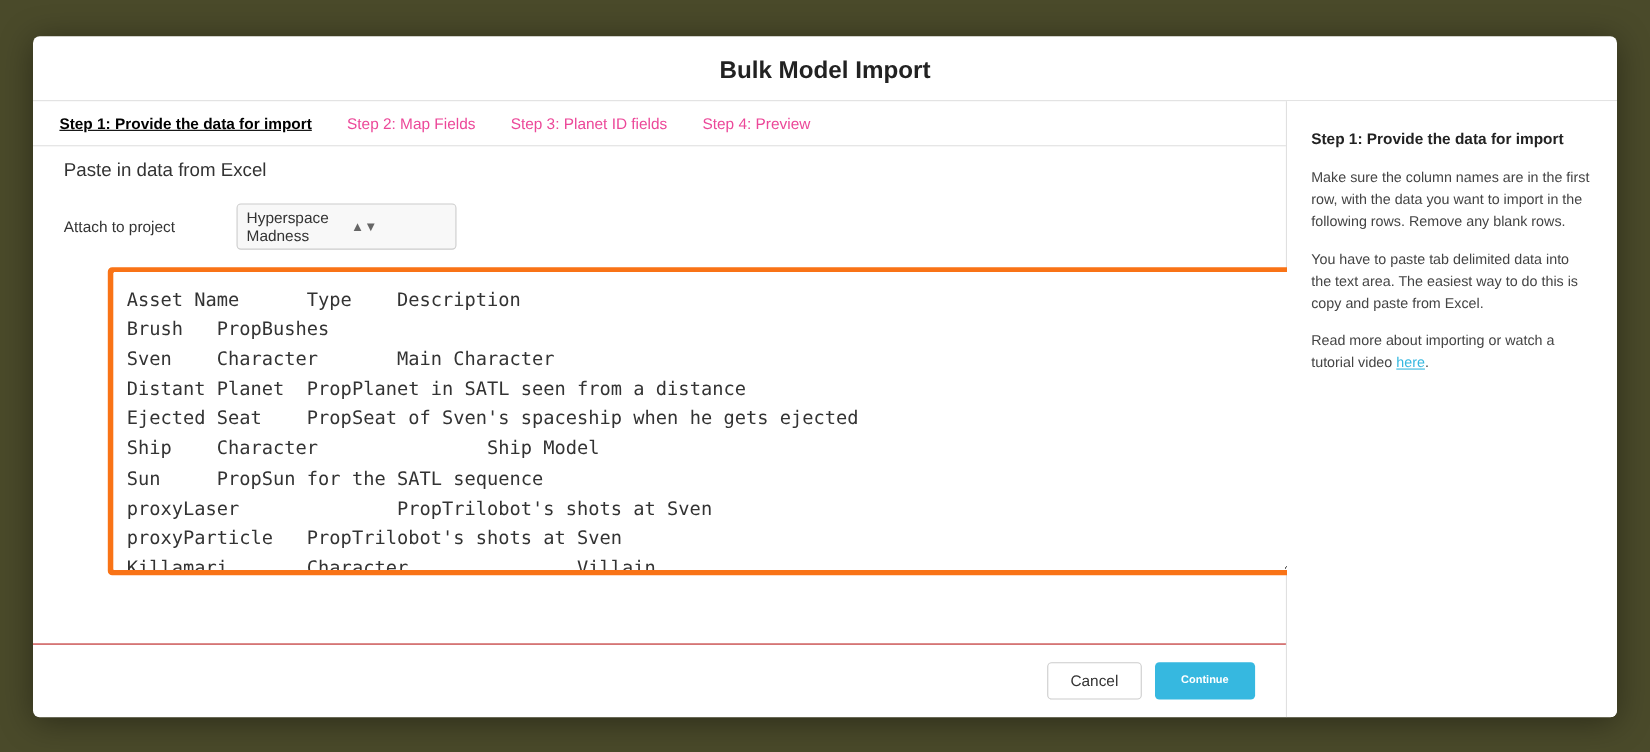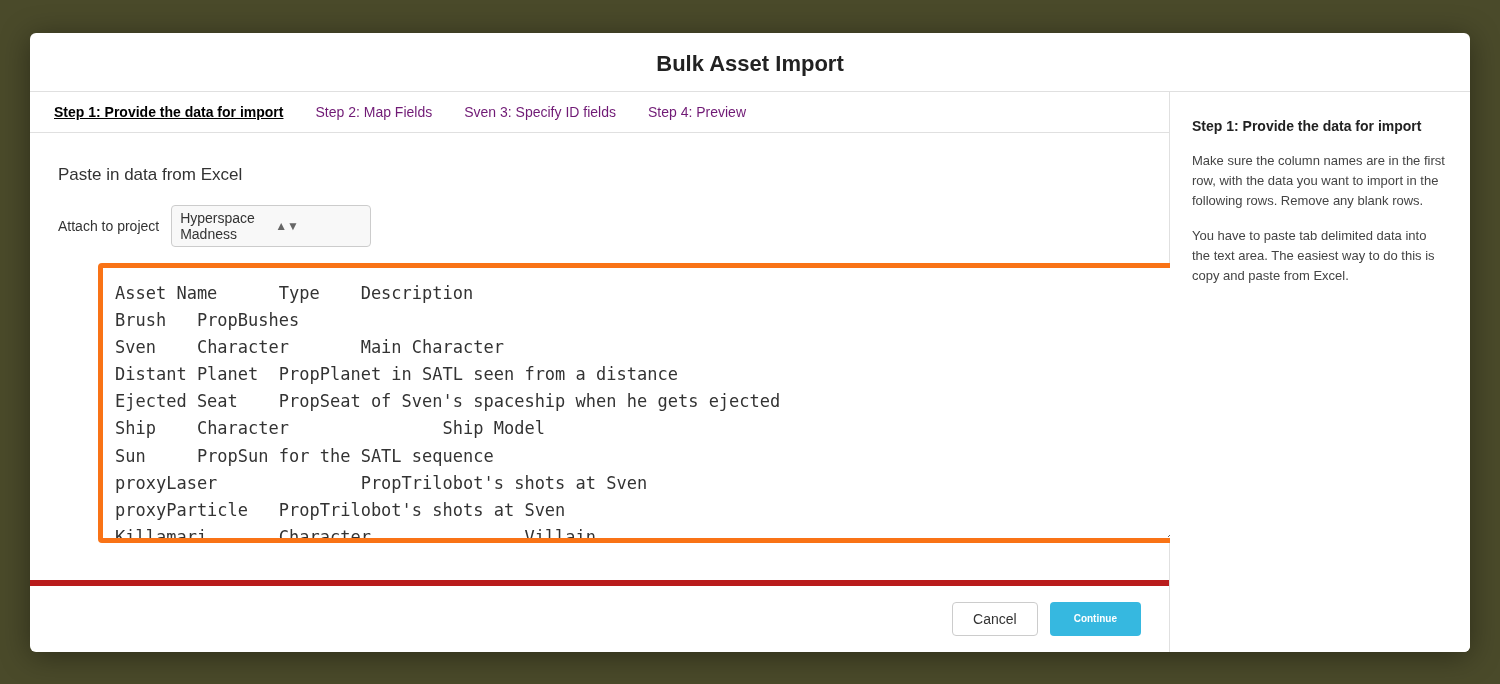--- a/index.html
+++ b/index.html
@@ -41,31 +41,31 @@
     }
     .steps-nav {
       display: flex;
       align-items: center;
       padding: 12px 24px;
       border-bottom: 1px solid #e0e0e0;
       gap: 32px;
     }
     .step-item {
       font-size: 14px;
-      color: #701a75;
+      color: #ec4899;
       cursor: pointer;
       white-space: nowrap;
     }
     .step-item.active {
       font-weight: 700;
       color: #000;
       text-decoration: underline;
     }
     .content-area {
-      padding: 32px 28px;
+      padding: 12px 28px;
       flex: 1;
     }
     .section-title {
       font-size: 17px;
       color: #333;
       margin-bottom: 20px;
     }
     .attach-row {
       display: flex;
       align-items: center;
@@ -81,20 +81,21 @@
       display: flex;
       align-items: center;
       border: 1px solid #ccc;
       border-radius: 4px;
       background: #f8f8f8;
       padding: 4px 8px;
       min-width: 200px;
       cursor: pointer;
       font-size: 14px;
       color: #333;
+      margin-left: 44px;
     }
     .project-select span {
       flex: 1;
     }
     .select-arrow {
       color: #666;
       font-size: 12px;
       margin-left: 8px;
     }
     .data-textarea {
@@ -109,21 +110,21 @@
       resize: vertical;
       line-height: 1.6;
       background: #fff;
       margin-left: 40px;
     }
     .footer-actions {
       display: flex;
       justify-content: flex-end;
       gap: 12px;
       padding: 16px 28px;
-      border-top: 6px solid #b91c1c;
+      border-top: 1px solid #b91c1c;
     }
     .btn-cancel {
       padding: 8px 20px;
       border: 1px solid #ccc;
       border-radius: 4px;
       background: #fff;
       font-size: 14px;
       color: #333;
       cursor: pointer;
     }
@@ -158,28 +159,28 @@
     .side-panel a {
       color: #36b8e0;
       text-decoration: underline;
     }
   </style>
 </head>
 <body>
 
 <div class="modal-wrapper">
   <div class="modal-header">
-    <h1>Bulk Asset Import</h1>
+    <h1>Bulk Model Import</h1>
   </div>
   <div class="modal-body">
     <div class="main-panel">
       <nav class="steps-nav">
         <span class="step-item active">Step 1: Provide the data for import</span>
         <span class="step-item">Step 2: Map Fields</span>
-        <span class="step-item">Sven 3: Specify ID fields</span>
+        <span class="step-item">Step 3: Planet ID fields</span>
         <span class="step-item">Step 4: Preview</span>
       </nav>
       <div class="content-area">
         <div class="section-title">Paste in data from Excel</div>
         <div class="attach-row">
           <span class="attach-label">Attach to project</span>
           <div class="project-select">
             <span>Hyperspace Madness</span>
             <span class="select-arrow">▲▼</span>
           </div>
@@ -198,15 +199,19 @@
       </div>
       <div class="footer-actions">
         <button class="btn-cancel">Cancel</button>
         <button class="btn-continue">Continue</button>
       </div>
     </div>
     <aside class="side-panel">
       <h2>Step 1: Provide the data for import</h2>
       <p>Make sure the column names are in the first row, with the data you want to import in the following rows. Remove any blank rows.</p>
       <p>You have to paste tab delimited data into the text area. The easiest way to do this is copy and paste from Excel.</p>
+      <p>
+        <span>Read more about importing or watch a tutorial video</span>
+        <a href="#">here</a>.
+      </p>
     </aside>
   </div>
 </div>
 
 </body></html>

